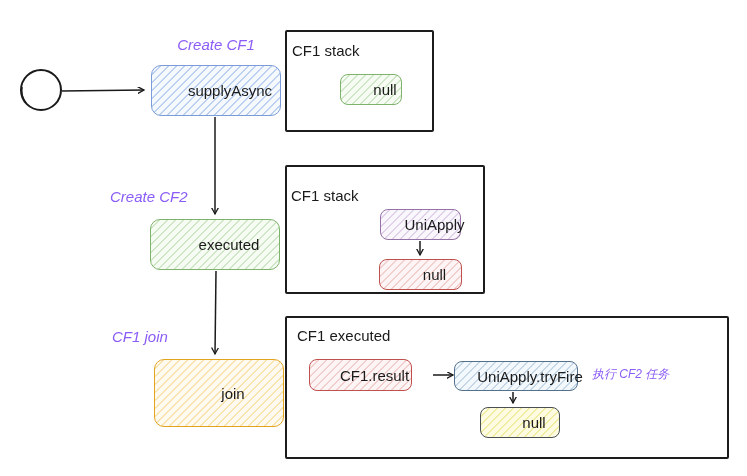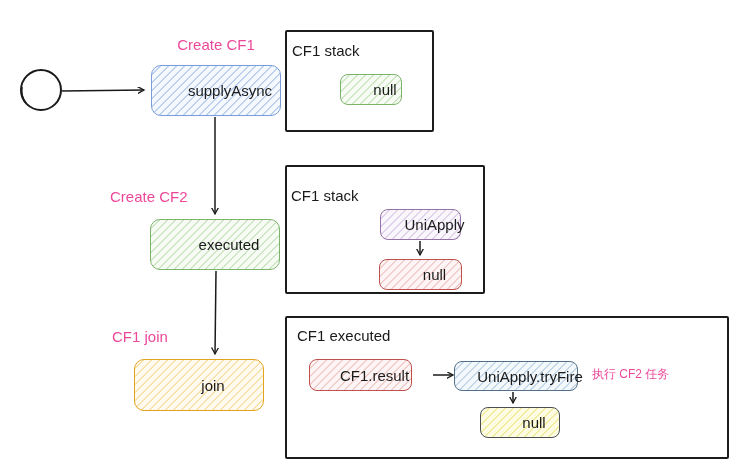--- a/index.html
+++ b/index.html
@@ -1,41 +1,41 @@
 <!DOCTYPE html>
 <html style="--blue-border: #7b9cd9; --blue-stripe: #bcd0ef; --blue-bg: #f5f9fe; --green-border: #7db36b; --green-stripe: #cfe7c6; --green-bg: #f6fbf4; --orange-border: #e2a41f; --orange-stripe: #f8e2ae; --orange-bg: #fffaf0; --purple-border: #9673a6; --purple-stripe: #e0d2ea; --purple-bg: #faf7fc; --red-border: #c0504d; --red-stripe: #f2cecc; --red-bg: #fdf5f5; --steel-border: #54718c; --steel-stripe: #c6d7e8; --steel-bg: #f3f8fc; --yellow-border: #4a4f54; --yellow-stripe: #f0eca0; --yellow-bg: #fdfce2; --ink: #1a1a1a;"><head>
 <meta charset="utf-8">
 <style>
   html,body{margin:0;padding:0;background:#ffffff;}
   .canvas{
     position:relative;width:747px;height:476px;background:#ffffff;
     font-family:"Liberation Sans","DejaVu Sans",sans-serif;color:#1a1a1a;overflow:hidden;
   }
   .overlay{position:absolute;left:0;top:0;width:747px;height:476px;z-index:1;}
-  .label{position:absolute;z-index:2;font-size:15px;white-space:nowrap;color:#ec4899;}
+  .label{position:absolute;z-index:2;font-size:15px;white-space:nowrap;color:#8b5cf6;font-style:italic;}
   .container-box{position:absolute;z-index:0;border:2px solid #1c1c1c;background:#ffffff;border-radius:2px;}
   .container-label{position:absolute;z-index:2;font-size:15px;white-space:nowrap;color:#1a1a1a;}
   .node{
     position:absolute;z-index:3;display:flex;align-items:center;justify-content:center;
     font-size:15px;white-space:nowrap;border:1.7px solid;border-radius:10px;box-sizing:border-box;
   }
   .node.small{border-radius:8px;border-width:1.6px;}
   .hatch{background-image:repeating-linear-gradient(135deg,var(--stripe) 0 1.4px,transparent 1.4px 5.6px);padding-left:28px;}
   .c-blue  {border-color:var(--blue-border);  --stripe:var(--blue-stripe);  background-color:var(--blue-bg);}
   .c-green {border-color:var(--green-border); --stripe:var(--green-stripe); background-color:var(--green-bg);}
   .c-orange{border-color:var(--orange-border);--stripe:var(--orange-stripe);background-color:var(--orange-bg);}
   .c-purple{border-color:var(--purple-border);--stripe:var(--purple-stripe);background-color:var(--purple-bg);}
   .c-red   {border-color:var(--red-border);   --stripe:var(--red-stripe);   background-color:var(--red-bg);}
   .c-steel {border-color:var(--steel-border); --stripe:var(--steel-stripe); background-color:var(--steel-bg);}
   .c-yellow{border-color:var(--yellow-border);--stripe:var(--yellow-stripe);background-color:var(--yellow-bg);}
 
   
   .n-supply   {left:151px;top:65px; width:130px;height:51px;}
   .n-then     {left:150px;top:219px;width:130px;height:51px;}
-  .n-join     {left:134px;top:359px;width:130px;height:52px;}
+  .n-join     {left:154px;top:359px;width:130px;height:68px;}
   .n-null1    {left:340px;top:74px; width:62px; height:31px;}
   .n-uniapply {left:380px;top:209px;width:81px; height:31px;}
   .n-null2    {left:379px;top:259px;width:83px; height:31px;}
   .n-cf1result{left:309px;top:359px;width:103px;height:32px;}
   .n-tryfire  {left:454px;top:361px;width:124px;height:30px;}
   .n-null3    {left:480px;top:407px;width:80px; height:31px;}
 
   
   .b-stack1  {left:285px;top:30px; width:145px;height:98px;}
   .b-stack2  {left:285px;top:165px;width:196px;height:125px;}

